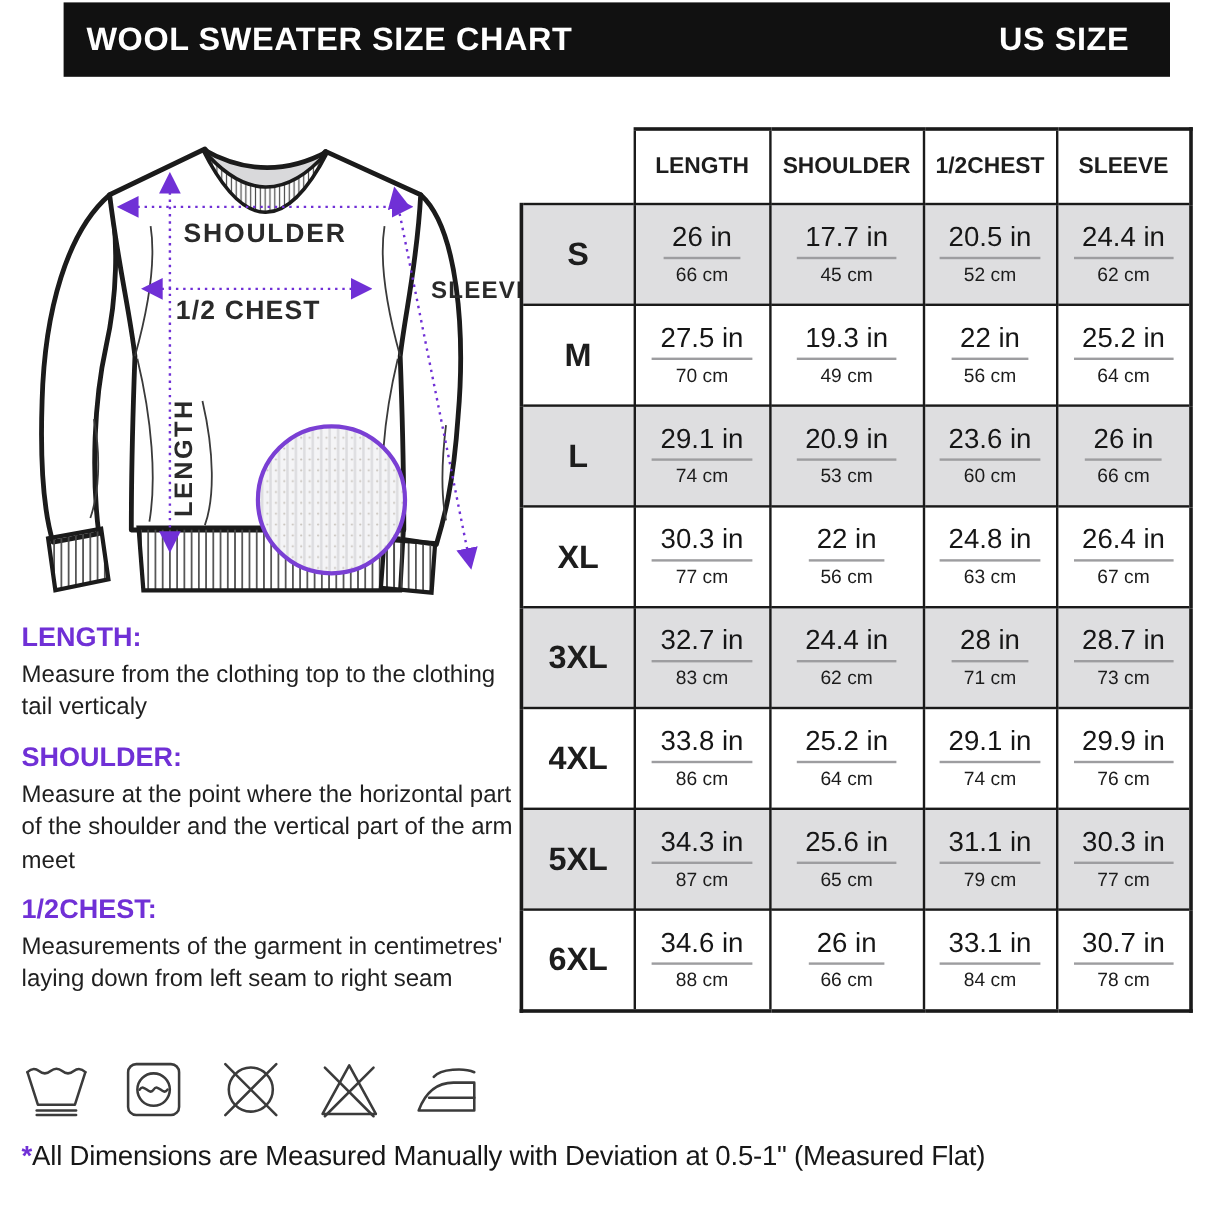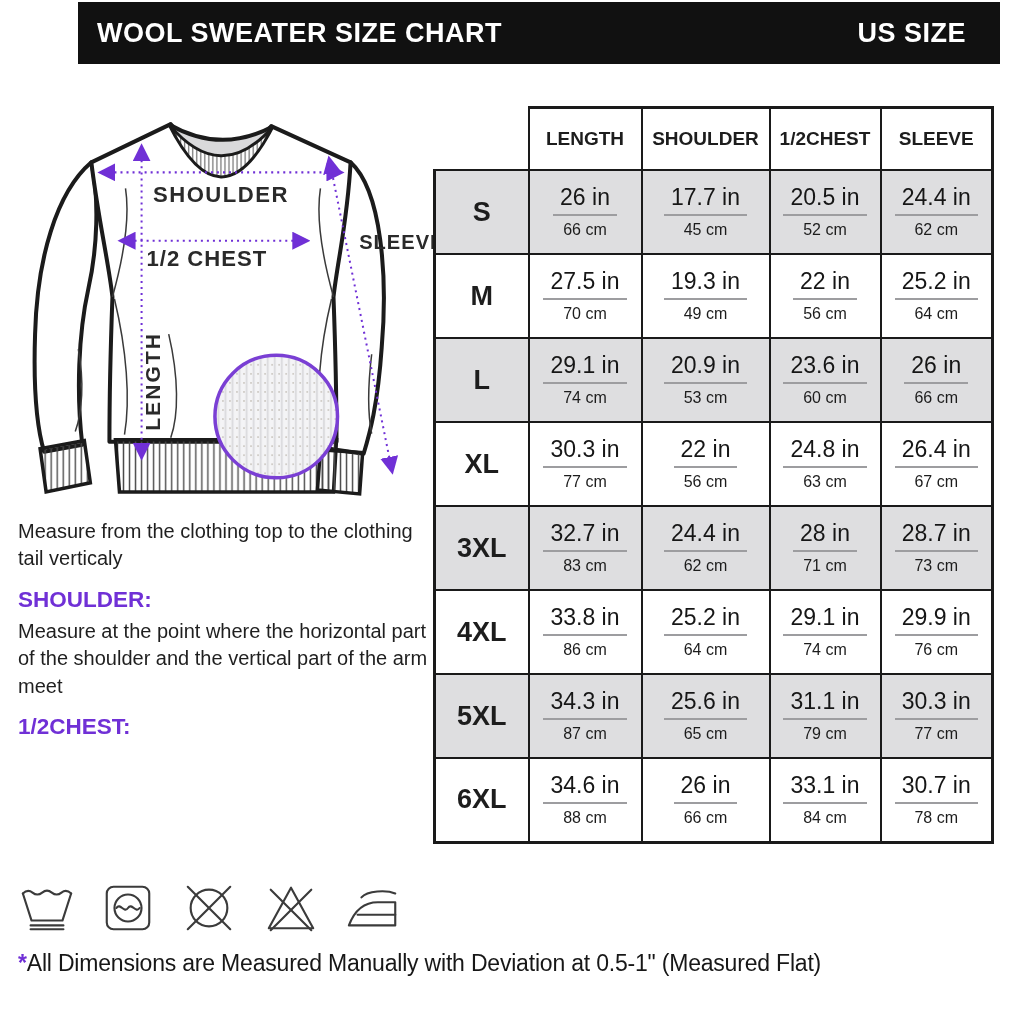--- a/index.html
+++ b/index.html
@@ -2,21 +2,21 @@
 <html><head>
 <meta charset="utf-8">
 <style>
   html,body{margin:0;padding:0;background:#fff;}
   .page{position:relative;width:1024px;height:1024px;background:#fff;overflow:hidden;
         font-family:"Liberation Sans",sans-serif;color:#1d1d1d;}
 
   
   .topbar{position:absolute;left:53px;top:2px;width:922px;height:62px;background:#111;
           display:flex;align-items:center;justify-content:space-between;
-          padding:0 34px 0 19px;box-sizing:border-box;margin-left:25px;}
+          padding:0 34px 0 19px;box-sizing:border-box;}
   .topbar .t{color:#fff;font-weight:bold;font-size:27px;letter-spacing:.5px;white-space:nowrap;}
 
   
   .diagram{position:absolute;left:18px;top:98px;}
 
   
   table.sizes{position:absolute;left:433px;top:106px;width:558px;border-collapse:collapse;
               table-layout:fixed;}
   table.sizes th,table.sizes td{border:2px solid #1a1a1a;text-align:center;vertical-align:middle;
               padding:0;background-clip:padding-box;}
@@ -196,24 +196,26 @@
           <th>6XL</th>
           <td><div class="in">34.6 in</div><div class="cm">88 cm</div></td>
           <td><div class="in">26 in</div><div class="cm">66 cm</div></td>
           <td><div class="in">33.1 in</div><div class="cm">84 cm</div></td>
           <td><div class="in">30.7 in</div><div class="cm">78 cm</div></td>
         </tr>
       </tbody>
   </table>
 
   <div class="defs">
+    <div class="term">LENGTH:</div>
     <p class="dtext">Measure from the clothing top to the clothing tail verticaly</p>
     <div class="term">SHOULDER:</div>
     <p class="dtext">Measure at the point where the horizontal part of the shoulder and the vertical part of the arm meet</p>
     <div class="term">1/2CHEST:</div>
+    <p class="dtext">Measurements of the garment in centimetres' laying down from left seam to right seam</p>
   </div>
 
   <div class="care-row">
     <svg width="58" height="56" viewBox="0 0 60 58">
       <path d="M5,14 Q10,9 15,13 Q20,17 25,13 Q30,9 35,13 Q40,17 45,13 Q50,9 55,14"></path>
       <path d="M5,14 L14,42 L46,42 L55,14"></path>
       <path d="M13,47 H47"></path>
         <path d="M13,51 H47"></path>
     </svg>
     <svg width="56" height="56" viewBox="0 0 58 58">

